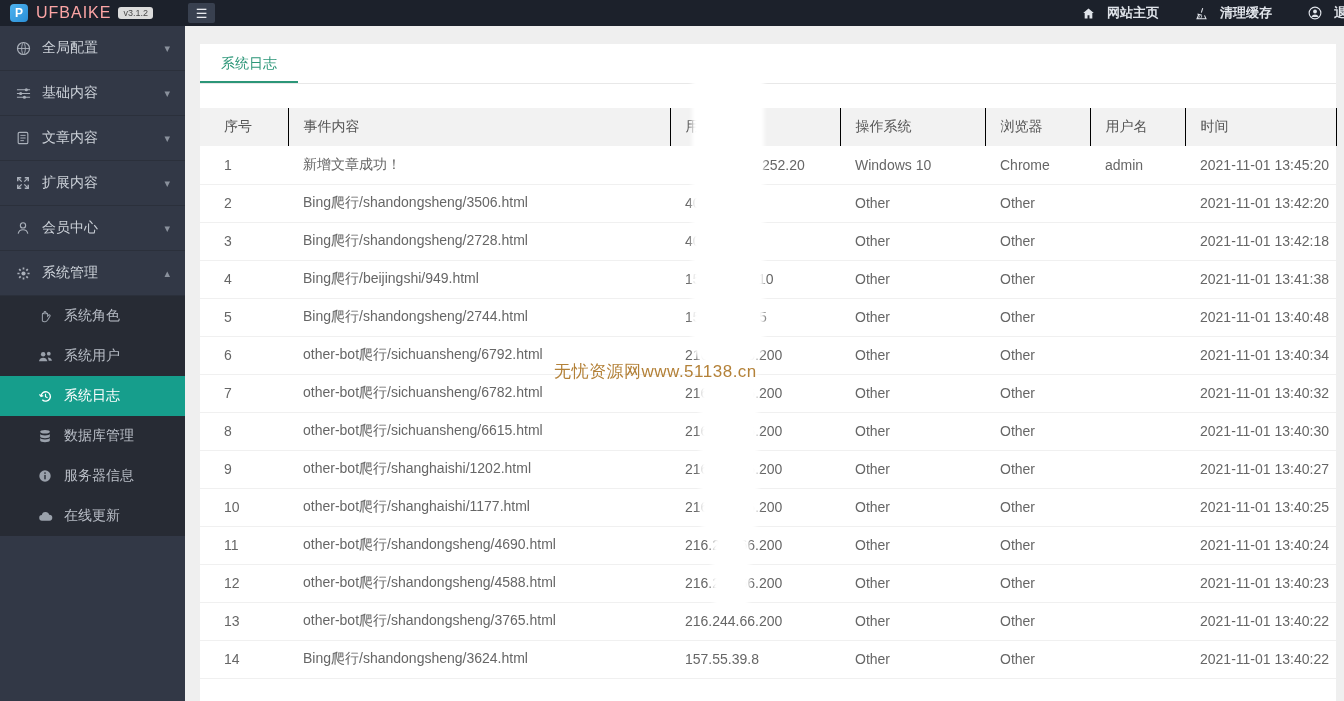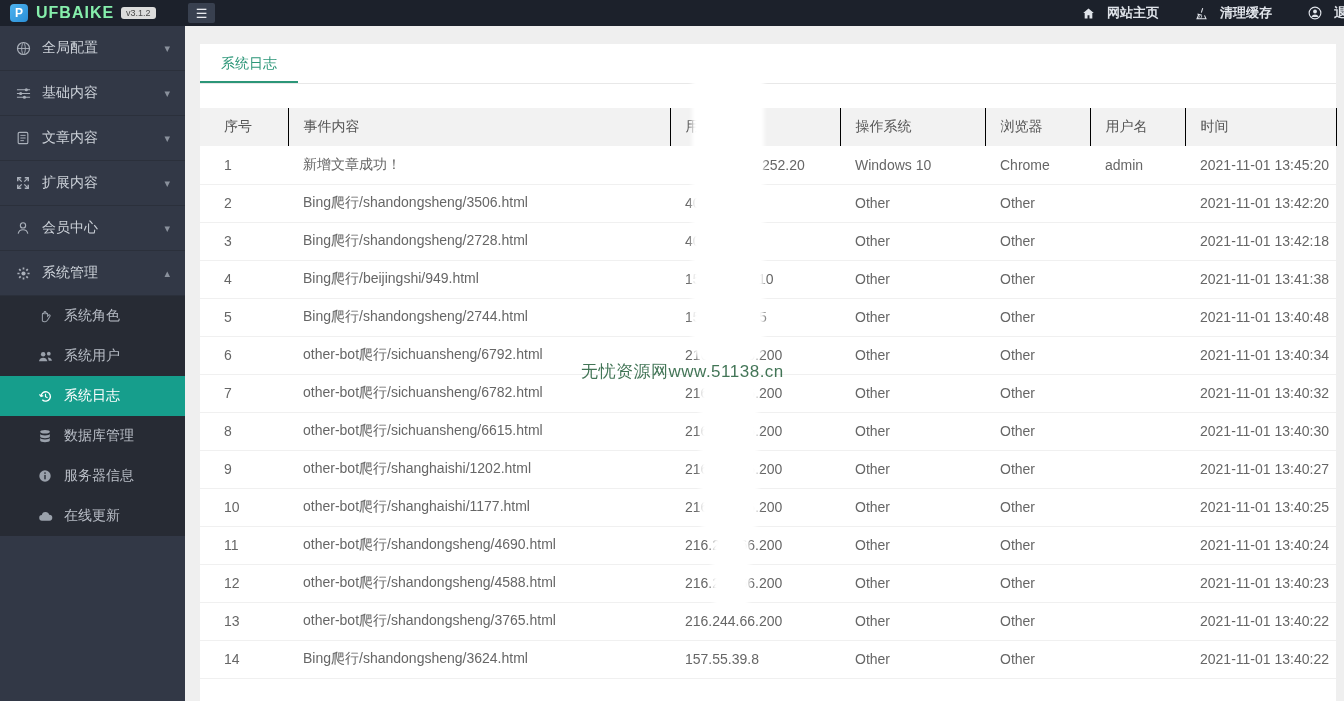--- a/index.html
+++ b/index.html
@@ -6,21 +6,21 @@
   html,body { width:1344px; height:701px; overflow:hidden; background:#efefef;
     font-family:"Liberation Sans","DejaVu Sans",sans-serif; position:relative; }
 
   
   .header { position:absolute; top:0; left:0; width:1344px; height:26px;
     background:#1c212b; color:#dfe3ea; display:flex; align-items:center; z-index:10; }
   .logo-block { width:185px; display:flex; align-items:center; padding-left:10px; }
   .logo-icon { width:18px; height:18px; border-radius:4px;
     background:linear-gradient(135deg,#4db3f0,#2b8fd6); color:#fff; font-weight:bold;
     font-size:12px; display:flex; align-items:center; justify-content:center; }
-  .logo-title { margin-left:8px; font-weight:bold; font-size:16px; letter-spacing:1px; color:#86efac; }
+  .logo-title { margin-left:8px; font-weight:normal; font-size:16px; letter-spacing:1px; color:#fca5a5; }
   .version-badge { margin-left:7px; background:#dcdcdc; color:#4a4a4a; font-size:9px;
     padding:1px 5px; border-radius:3px; }
   .hamburger { width:27px; height:20px; margin-left:3px; background:#38404f; border-radius:2px;
     display:flex; align-items:center; justify-content:center; color:#e8eaee; font-size:13px; cursor:pointer; }
   .header-nav { position:absolute; right:-16px; top:0; height:26px; display:flex;
     align-items:center; gap:36px; font-size:13px; color:#e0e4ea; }
   .hnav-item { display:flex; align-items:center; gap:12px; cursor:pointer; white-space:nowrap;font-weight:bold; }
   .hnav-item svg { display:block; }
 
   
@@ -52,21 +52,21 @@
   th:first-child, td:first-child { padding-left:24px; }
   td { height:38px; border-bottom:1px solid #f0f0f0; color:#666; font-size:14px;
     padding-left:15px; white-space:nowrap; overflow:hidden; }
   tbody tr:first-child td:nth-child(3) { padding-left:92px; }
 
   
   .censor { position:absolute; background:#fff; filter:blur(2px); z-index:3; }
   .censor-a { left:692px; top:48px; width:72px; height:320px; border-radius:26px; }
   .censor-b { left:700px; top:358px; width:58px; height:182px; border-radius:22px; }
   .censor-c { left:712px; top:532px; width:38px; height:80px; border-radius:16px; }
-  .watermark { position:absolute; left:581px; top:360px; font-size:17px; color:#14532d;
+  .watermark { position:absolute; left:554px; top:360px; font-size:17px; color:#a16207;
     opacity:.8; z-index:4; letter-spacing:.5px; }
 </style>
 </head>
 <body>
 
 <div class="header">
   <div class="logo-block">
     <div class="logo-icon">P</div>
     <span class="logo-title">UFBAIKE</span>
     <span class="version-badge">v3.1.2</span>

